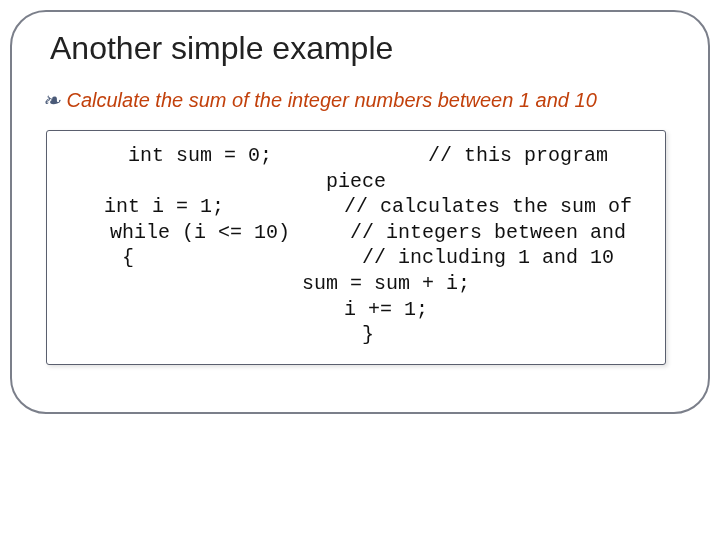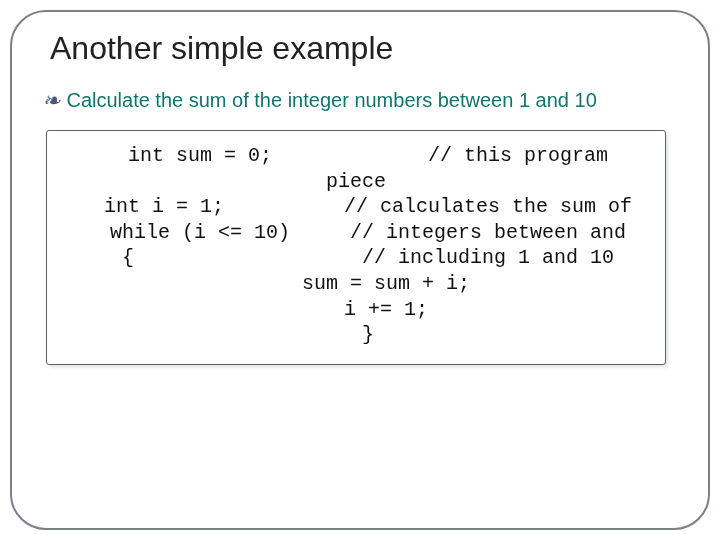--- a/index.html
+++ b/index.html
@@ -7,21 +7,21 @@
     padding: 0;
     width: 720px;
     height: 540px;
     background: #fff;
     font-family: Arial, Helvetica, sans-serif;
   }
   .slide {
     position: relative;
     box-sizing: border-box;
     width: 700px;
-    height: 520px;
+    height: 404px;
     margin: 10px;
     border: 2px solid #7b7f8a;
     border-radius: 36px;
     padding: 18px 28px 28px 28px;
     background: #fff;
   }
   .title {
     font-size: 32px;
     font-weight: 400;
     color: #222;
@@ -35,21 +35,22 @@
   .bullet-icon {
     font-family: Georgia, 'Times New Roman', serif;
     font-style: italic;
     font-size: 22px;
     color: #4a5a78;
     margin-right: 6px;
     line-height: 1;
   }
   .bullet-text {
     font-size: 20px;
-    color: #0f766e;
+    color: #c2410c;
+    font-style: italic;
   }
   .code-box {
     border: 1px solid #5a5f6e;
     border-radius: 3px;
     background: #fff;
     padding: 12px 18px 16px 18px;
     width: 620px;
     margin-left: 6px;
     box-sizing: border-box;
     box-shadow: 2px 2px 4px rgba(0,0,0,0.12);

